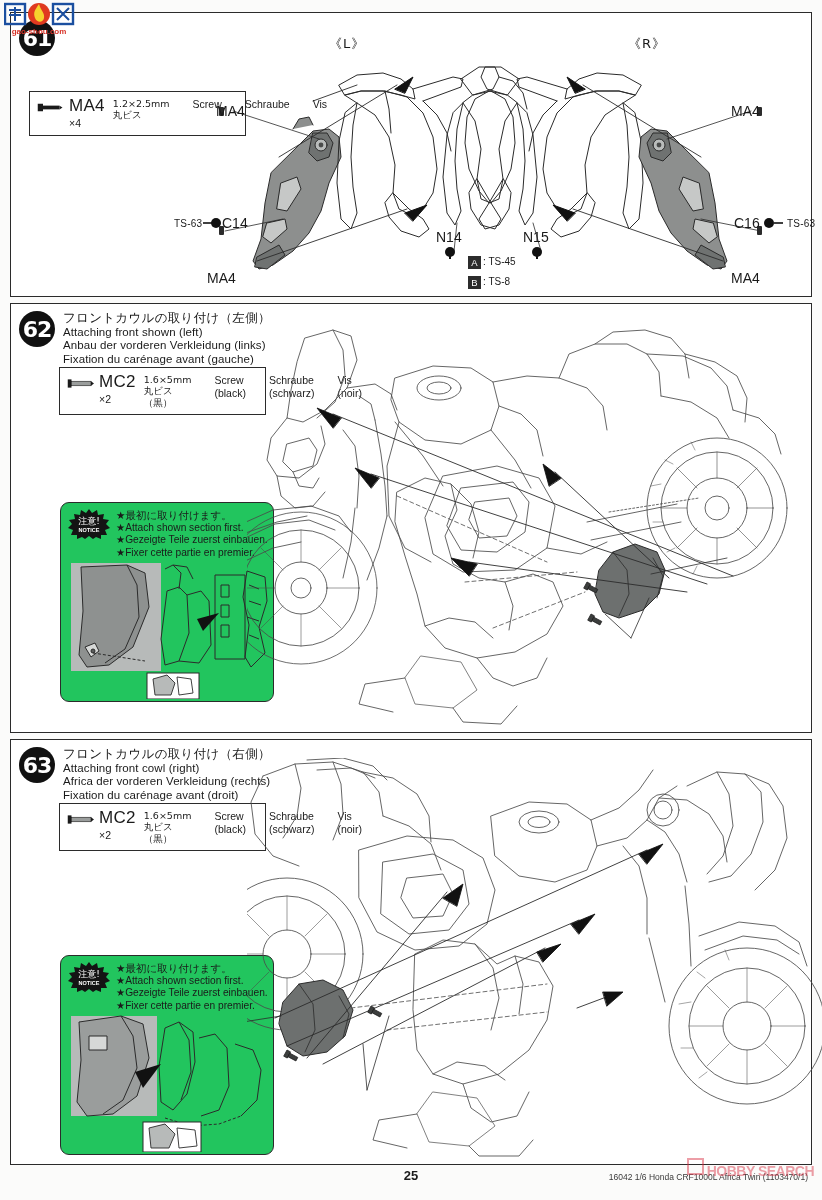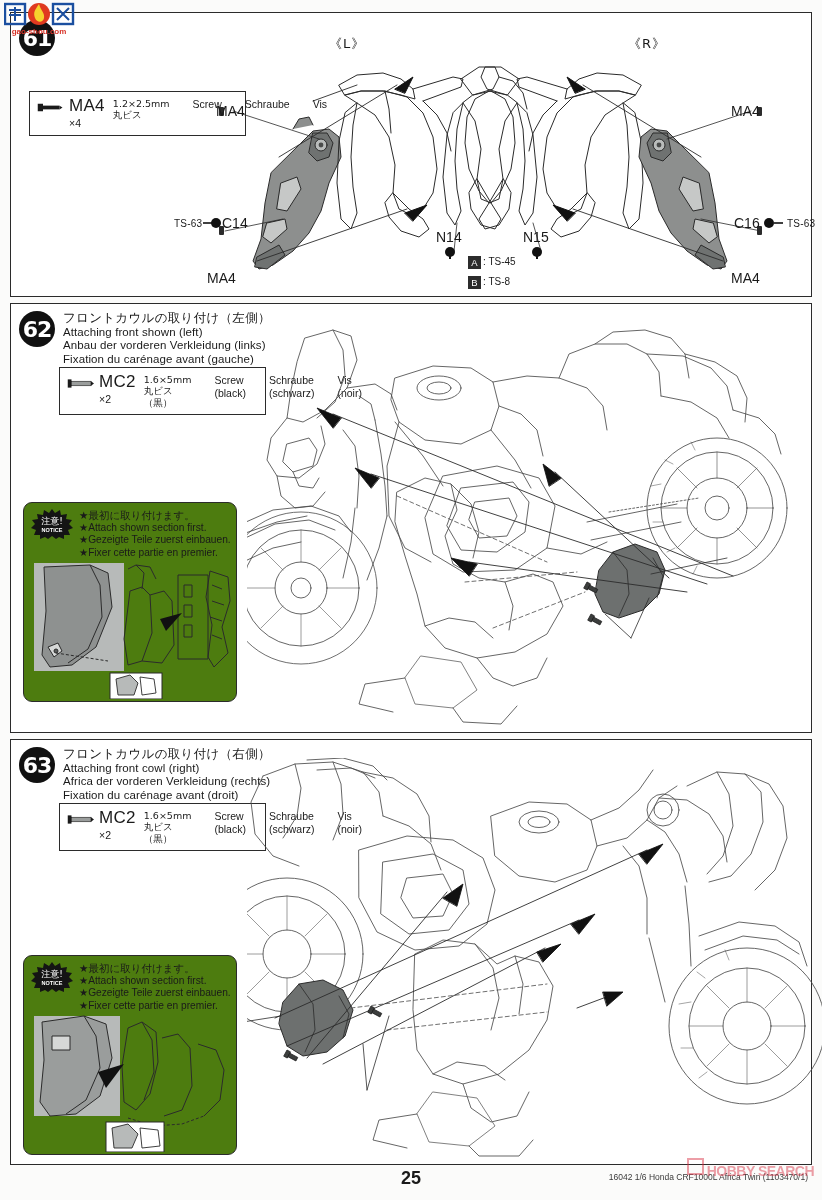--- a/index.html
+++ b/index.html
@@ -32,21 +32,21 @@
   .parts-box{position:absolute;border:1.1px solid #2b2b2b;background:#fff;display:flex;align-items:flex-start;padding:5px 8px 6px 7px;}
   .screw-ico{width:30px;flex:none;margin-top:5px;}
   .pb-code{display:flex;flex-direction:column;margin:0 8px 0 2px;}
   .pb-name{font-size:17px;line-height:1;letter-spacing:.3px;}
   .pb-qty{font-size:10.5px;margin-top:3px;}
   .pb-desc{display:flex;line-height:1.2;padding-top:1px;}
   .pb-size{font-size:9.5px;font-family:"DejaVu Sans",sans-serif;}
   .pb-lang{font-size:10.5px;padding-left:23px;}
 
   
-  .notice-box{position:absolute;border:1.1px solid #2b2b2b;border-radius:9px;background:#4d7c0f;overflow:hidden;}
+  .notice-box{position:absolute;border:1.1px solid #2b2b2b;border-radius:9px;background:#22c55e;overflow:hidden;margin-left:37px;}
   .notice-head{display:flex;gap:6px;align-items:flex-start;padding:6px 6px 2px 7px;}
   .notice-badge{width:42px;height:30px;flex:none;position:relative;}
   .notice-lines{display:flex;flex-direction:column;line-height:1.22;}
   .notice-lines span{font-size:10.2px;white-space:nowrap;}
   .notice-lines span.jp{font-family:"DejaVu Sans",sans-serif;font-size:10.5px;}
 
   
   .lbl{position:absolute;white-space:nowrap;}
   .lbl-md{font-size:14px;}
   .lbl-sm{font-size:10px;letter-spacing:.2px;}
@@ -60,21 +60,21 @@
   
   .warn{position:absolute;display:flex;flex-direction:column;line-height:1.2;}
   .warn span{font-size:10.4px;white-space:nowrap;}
   .warn span.jp{font-family:"DejaVu Sans",sans-serif;}
 
   
   svg{display:block;}
   .art{position:absolute;}
 
   
-  .footer-num{position:absolute;left:0;right:0;top:1168px;text-align:center;font-size:18px;font-weight:bold;}
+  .footer-num{position:absolute;left:0;right:0;top:1168px;text-align:center;font-size:13px;font-weight:bold;}
   .footer-code{position:absolute;right:14px;top:1172px;font-size:8.5px;color:#3a3a3a;white-space:nowrap;}
   .footer-rule{position:absolute;left:10px;right:10px;top:1164px;height:1px;background:#2b2b2b;}
 
   
   .wm-gs{position:absolute;left:4px;top:2px;width:72px;height:42px;text-decoration:underline;}
   .wm-hs{position:absolute;right:8px;top:1158px;font-size:14px;font-weight:bold;letter-spacing:-.5px;
     color:rgba(215,40,60,.45);font-family:"Liberation Sans",sans-serif;white-space:nowrap;}
   .wm-hs .box{display:inline-block;width:13px;height:13px;border:2px solid rgba(215,40,60,.45);margin-right:3px;vertical-align:1px;}
 </style>
 </head>

